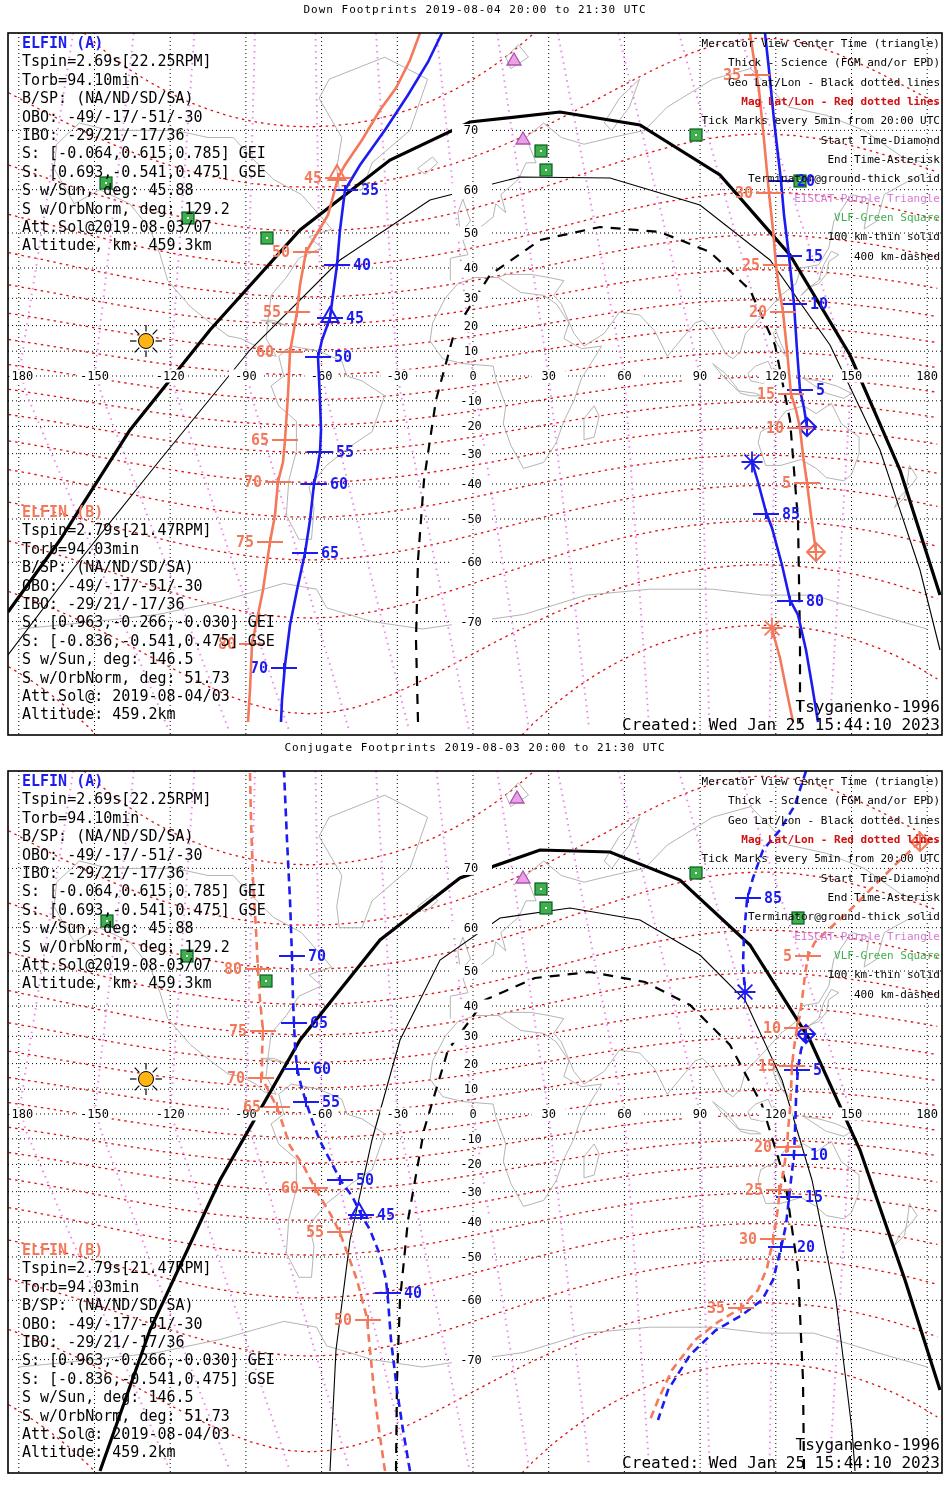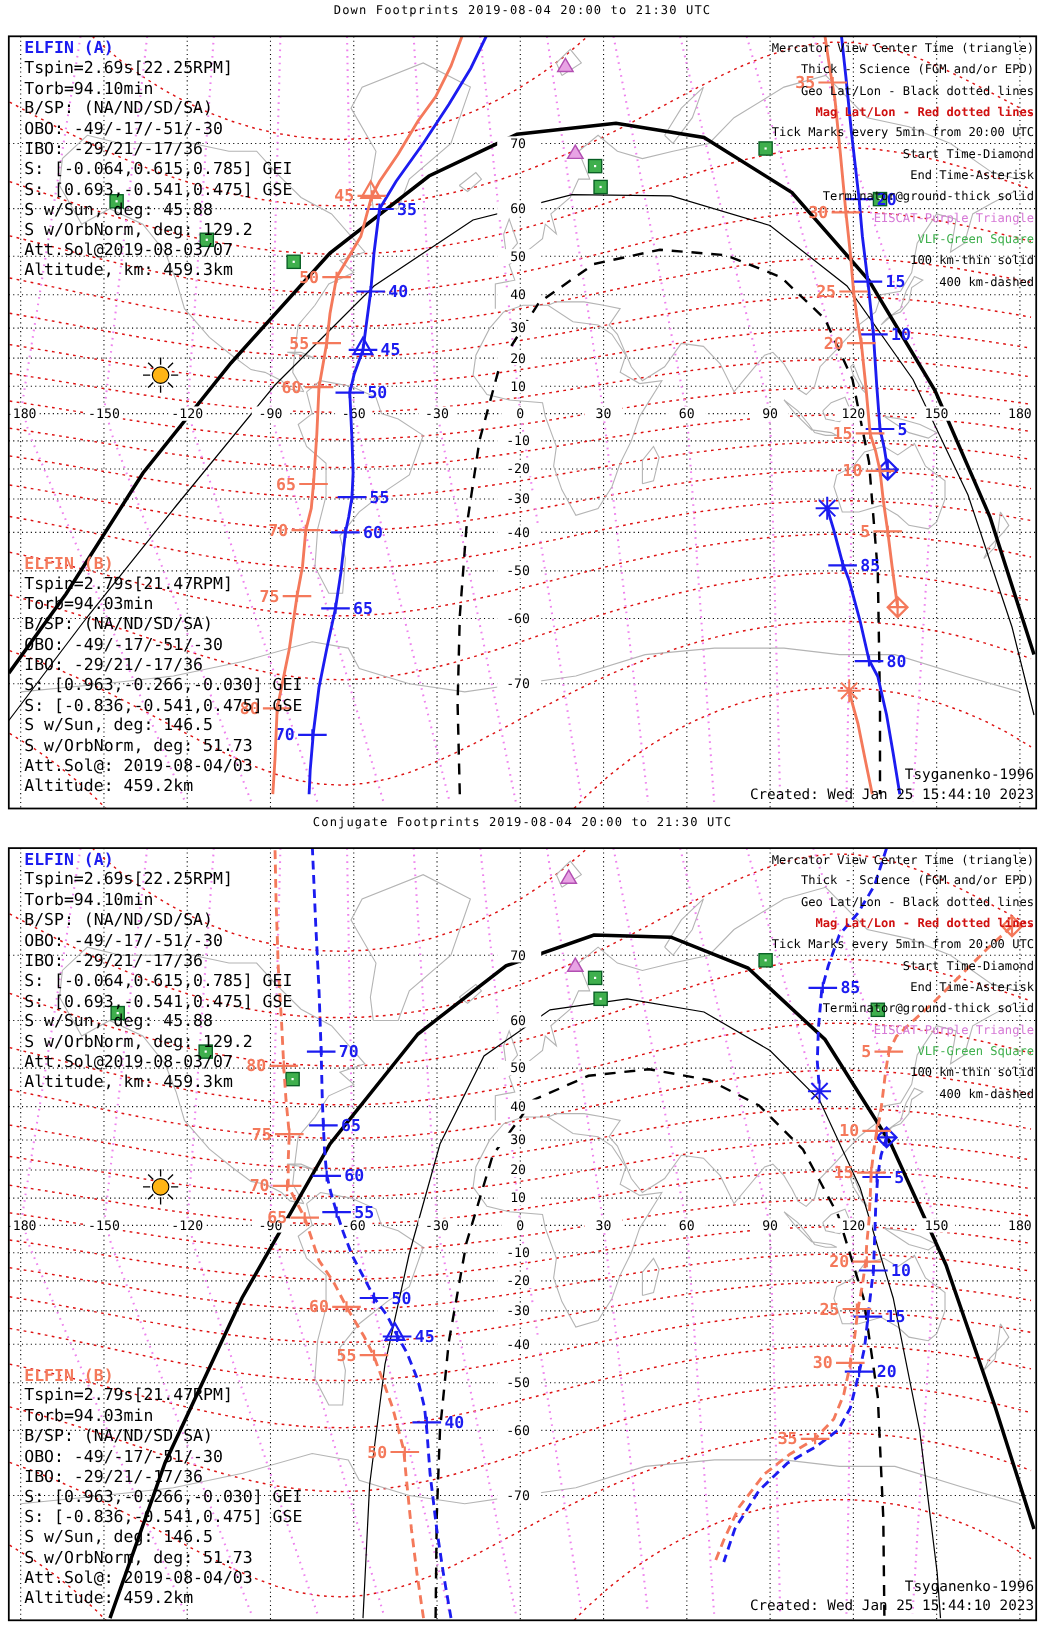--- a/index.html
+++ b/index.html
@@ -12,21 +12,21 @@
               white-space:pre;color:#000;pointer-events:none;margin-left:12px;}
   .info-title{font-weight:bold;}
   .info-title.elfinA{color:#1c1cf0;}
   .info-title.elfinB{color:#f4795b;}
   .legend-block{position:absolute;right:10px;text-align:right;font-size:11px;
                 line-height:19.35px;white-space:pre;color:#000;pointer-events:none;}
   .c-black{color:#000;}
   .c-red{color:#d01010;font-weight:bold;}
   .c-violet{color:#d678d6;}
   .c-green{color:#3faf4d;}
-  .footer-line{position:absolute;right:10px;font-size:13px;color:#000;white-space:pre;}
+  .footer-line{position:absolute;right:10px;font-size:16px;color:#000;white-space:pre;}
 </style>
 </head>
 <body>
 
 <div class="canvas">
   <svg id="mapsvg" width="950" height="1500">
       <defs>
         <clipPath id="clip0">
           <rect x="8" y="33" width="934" height="702"></rect>
         </clipPath>
@@ -521,21 +521,21 @@
           <path d="M250,1031L276,1031M263,1026L263,1036" stroke="#f4795b" stroke-width="2"></path>
           <text x="247" y="1036" text-anchor="end" fill="#f4795b" font-size="15" font-weight="bold" font-family="DejaVu Sans Mono, monospace">75</text>
           <path d="M245,969L271,969M258,964L258,974" stroke="#f4795b" stroke-width="2"></path>
           <text x="242" y="974" text-anchor="end" fill="#f4795b" font-size="15" font-weight="bold" font-family="DejaVu Sans Mono, monospace">80</text>
         </g>
       </g>
       <rect x="8" y="771" width="934" height="702" stroke="#000" stroke-width="1.6" fill="none"></rect>
     </svg>
 
   <div class="panel-title" style="top:3px">Down Footprints 2019-08-04 20:00 to 21:30 UTC</div>
-  <div class="panel-title" style="top:741px">Conjugate Footprints 2019-08-04 20:00 to 21:30 UTC</div>
+  <div class="panel-title" style="top:741px">Conjugate Footprints 2019-08-03 20:00 to 21:30 UTC</div>
 
   <div class="info-block" style="top:34px"><div class="info-title elfinA">ELFIN (A)</div><div class="info-line">Tspin=2.69s[22.25RPM]</div><div class="info-line">Torb=94.10min</div><div class="info-line">B/SP: (NA/ND/SD/SA)</div><div class="info-line">OBO: -49/-17/-51/-30</div><div class="info-line">IBO: -29/21/-17/36</div><div class="info-line">S: [-0.064,0.615,0.785] GEI</div><div class="info-line">S: [0.693,-0.541,0.475] GSE</div><div class="info-line">S w/Sun, deg: 45.88</div><div class="info-line">S w/OrbNorm, deg: 129.2</div><div class="info-line">Att.Sol@2019-08-03/07</div><div class="info-line">Altitude, km: 459.3km</div></div>
   <div class="info-block" style="top:503px"><div class="info-title elfinB">ELFIN (B)</div><div class="info-line">Tspin=2.79s[21.47RPM]</div><div class="info-line">Torb=94.03min</div><div class="info-line">B/SP: (NA/ND/SD/SA)</div><div class="info-line">OBO: -49/-17/-51/-30</div><div class="info-line">IBO: -29/21/-17/36</div><div class="info-line">S: [0.963,-0.266,-0.030] GEI</div><div class="info-line">S: [-0.836,-0.541,0.475] GSE</div><div class="info-line">S w/Sun, deg: 146.5</div><div class="info-line">S w/OrbNorm, deg: 51.73</div><div class="info-line">Att.Sol@: 2019-08-04/03</div><div class="info-line">Altitude: 459.2km</div></div>
   <div class="info-block" style="top:772px"><div class="info-title elfinA">ELFIN (A)</div><div class="info-line">Tspin=2.69s[22.25RPM]</div><div class="info-line">Torb=94.10min</div><div class="info-line">B/SP: (NA/ND/SD/SA)</div><div class="info-line">OBO: -49/-17/-51/-30</div><div class="info-line">IBO: -29/21/-17/36</div><div class="info-line">S: [-0.064,0.615,0.785] GEI</div><div class="info-line">S: [0.693,-0.541,0.475] GSE</div><div class="info-line">S w/Sun, deg: 45.88</div><div class="info-line">S w/OrbNorm, deg: 129.2</div><div class="info-line">Att.Sol@2019-08-03/07</div><div class="info-line">Altitude, km: 459.3km</div></div>
   <div class="info-block" style="top:1241px"><div class="info-title elfinB">ELFIN (B)</div><div class="info-line">Tspin=2.79s[21.47RPM]</div><div class="info-line">Torb=94.03min</div><div class="info-line">B/SP: (NA/ND/SD/SA)</div><div class="info-line">OBO: -49/-17/-51/-30</div><div class="info-line">IBO: -29/21/-17/36</div><div class="info-line">S: [0.963,-0.266,-0.030] GEI</div><div class="info-line">S: [-0.836,-0.541,0.475] GSE</div><div class="info-line">S w/Sun, deg: 146.5</div><div class="info-line">S w/OrbNorm, deg: 51.73</div><div class="info-line">Att.Sol@: 2019-08-04/03</div><div class="info-line">Altitude: 459.2km</div></div>
 
   <div class="legend-block" style="top:34px"><div class="legend-line c-black">Mercator View Center Time (triangle)</div><div class="legend-line c-black">Thick - Science (FGM and/or EPD)</div><div class="legend-line c-black">Geo Lat/Lon - Black dotted lines</div><div class="legend-line c-red">Mag Lat/Lon - Red dotted lines</div><div class="legend-line c-black">Tick Marks every 5min from 20:00 UTC</div><div class="legend-line c-black">Start Time-Diamond</div><div class="legend-line c-black">End Time-Asterisk</div><div class="legend-line c-black">Terminator@ground-thick solid</div><div class="legend-line c-violet">EISCAT-Purple Triangle</div><div class="legend-line c-green">VLF-Green Square</div><div class="legend-line c-black">100 km-thin solid</div><div class="legend-line c-black">400 km-dashed</div></div>
   <div class="legend-block" style="top:772px"><div class="legend-line c-black">Mercator View Center Time (triangle)</div><div class="legend-line c-black">Thick - Science (FGM and/or EPD)</div><div class="legend-line c-black">Geo Lat/Lon - Black dotted lines</div><div class="legend-line c-red">Mag Lat/Lon - Red dotted lines</div><div class="legend-line c-black">Tick Marks every 5min from 20:00 UTC</div><div class="legend-line c-black">Start Time-Diamond</div><div class="legend-line c-black">End Time-Asterisk</div><div class="legend-line c-black">Terminator@ground-thick solid</div><div class="legend-line c-violet">EISCAT-Purple Triangle</div><div class="legend-line c-green">VLF-Green Square</div><div class="legend-line c-black">100 km-thin solid</div><div class="legend-line c-black">400 km-dashed</div></div>
 
   <div class="footer-line" style="top:697px">Tsyganenko-1996</div>

